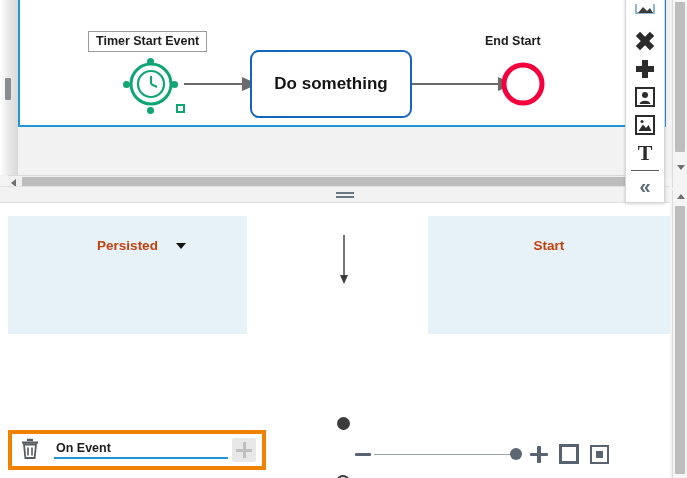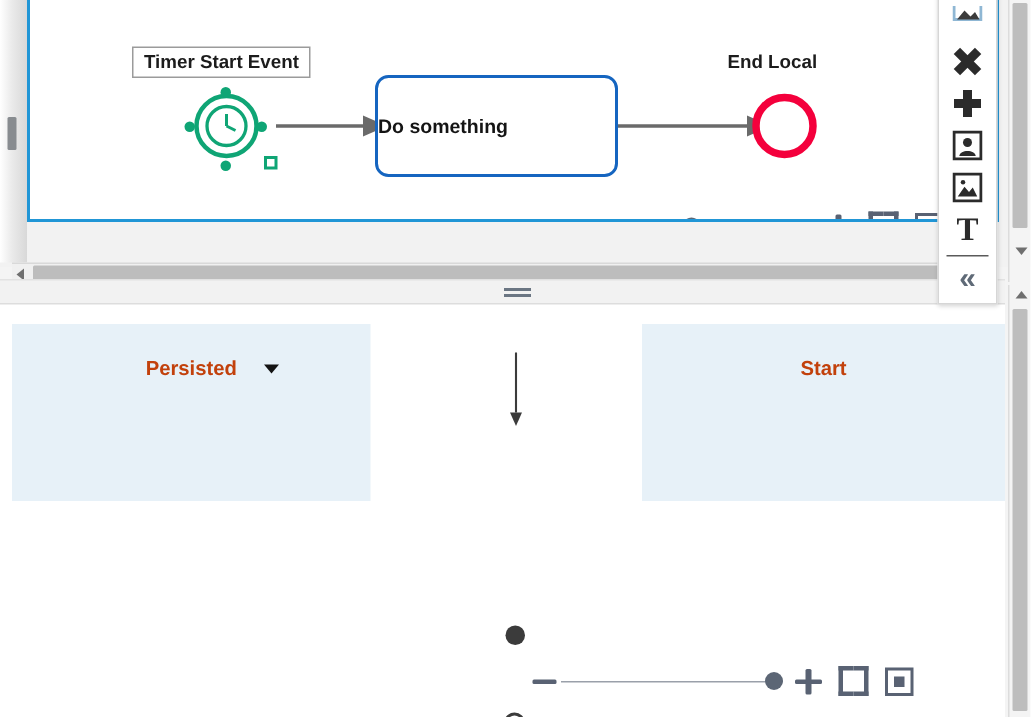--- a/index.html
+++ b/index.html
@@ -17,21 +17,21 @@
   }
 
   
   #top-pane {
     position: absolute;
     left: 0; top: 0; width: 687px; height: 178px;
     background: #f2f2f2;
   }
   #top-canvas-frame {
     position: absolute;
-    left: 18px; top: 0px; width: 648px; height: 148px;
+    left: 18px; top: 0px; width: 648px; height: 127px;
     background: #ffffff;
     border: 2px solid #2196d6;
     border-top: none;
     box-sizing: border-box;
   }
   #top-canvas {
     position: absolute;
     left: 0; top: 0; right: 0; bottom: 0;
     overflow: hidden;
   }
@@ -71,22 +71,22 @@
     position: absolute;
     background: #ffffff;
     border: 2px solid #1565c0;
     border-radius: 9px;
     box-sizing: border-box;
   }
   .task-label {
     position: absolute;
     left: 0; right: 0; top: 50%;
     transform: translateY(-50%);
-    text-align: left;
-    font-size: 13px;
+    text-align: center;
+    font-size: 17px;
     font-weight: bold;
     color: #141414;
   }
   .sel-handle {
     position: absolute;
     width: 7px; height: 7px;
     background: #0fa575;
     border-radius: 50%;
   }
   .sel-square {
@@ -392,21 +392,21 @@
         <div class="sel-handle" style="left:103px;top:81px;"></div>
         <div class="sel-handle" style="left:151px;top:81px;"></div>
         <div class="sel-square" style="left:156px;top:104px;"></div>
 
         <div class="bpmn-label-box" style="left:68px;top:31px;">Timer Start Event</div>
 
         <div class="task-box" style="left:230px;top:50px;width:162px;height:68px;">
           <div class="task-label">Do something</div>
         </div>
 
-        <div class="bpmn-plain-label" style="left:465px;top:34px;">End Local</div>
+        <div class="bpmn-plain-label" style="left:465px;top:34px;">End Start</div>
 
         <div class="zoom-bar" style="left:352px;top:140px;">
           <div class="zb-minus"></div>
           <div class="zb-track" style="width:148px;">
             <div class="zb-knob" style="left:61px;"></div>
           </div>
           <div class="zb-plus" style="margin-left:6px;"></div>
           <div class="zb-fit" style="margin-left:9px;">
             <i></i>
               <i></i>
@@ -525,14 +525,29 @@
         <div class="zb-actual" style="margin-left:11px;"></div>
       </div>
     </div>
   </div>
 
   <div class="vscroll" style="right:0;top:190px;height:288px;">
     <div class="vup" style="top:4px;"></div>
     <div class="thumb" style="top:16px;bottom:4px;"></div>
   </div>
 
+  <div id="event-bar">
+    <div id="trash-icon">
+      <svg width="20" height="21" viewBox="0 0 20 21">
+        <rect x="2" y="3.5" width="16" height="2.2" fill="#555b60"></rect>
+        <rect x="7" y="0.8" width="6" height="2.4" fill="#555b60"></rect>
+        <path d="M4 6.5 L16 6.5 L14.6 20 L5.4 20 Z" fill="none" stroke="#555b60" stroke-width="1.8"></path>
+        <line x1="8" y1="9.5" x2="8" y2="17.5" stroke="#555b60" stroke-width="1.6"></line>
+        <line x1="12" y1="9.5" x2="12" y2="17.5" stroke="#555b60" stroke-width="1.6"></line>
+      </svg>
+    </div>
+    <div id="event-input-wrap">
+      <input id="event-input" type="text" value="On Event" style="">
+    </div>
+    <div id="add-event-btn"></div>
+  </div>
 
 </div>
 
 </body></html>

